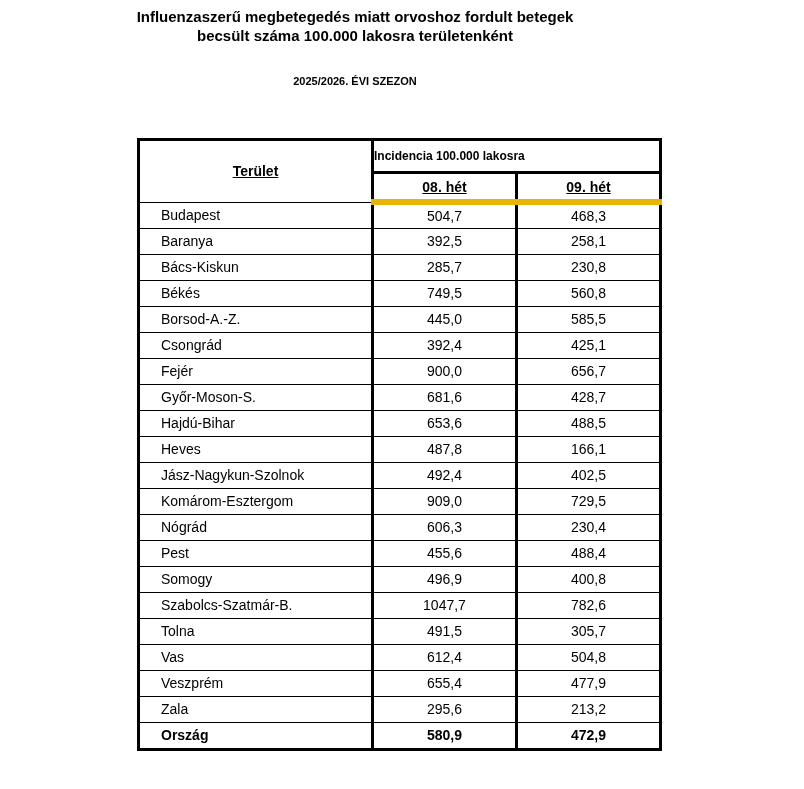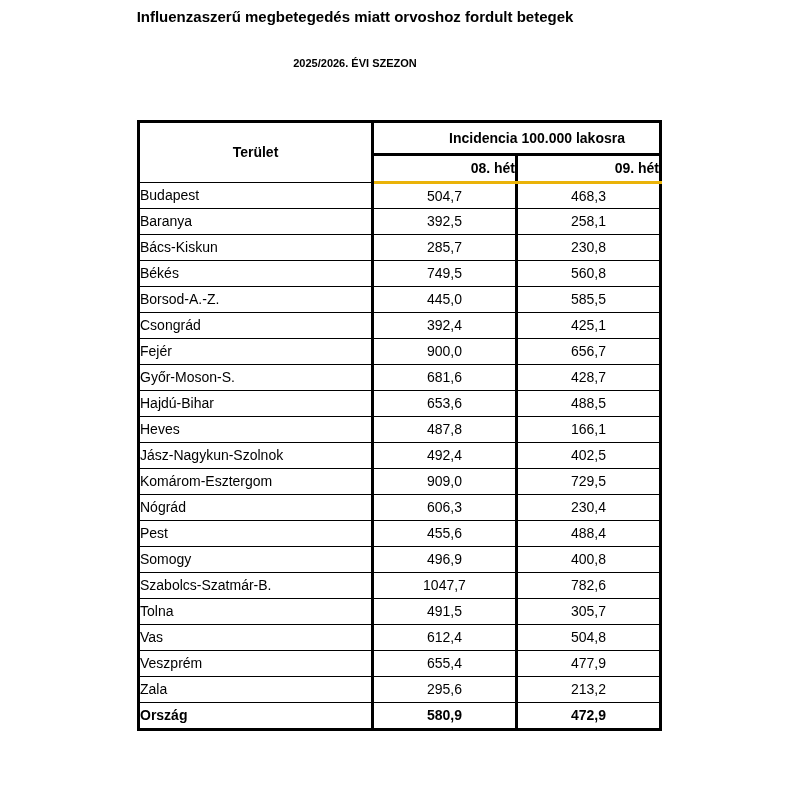--- a/index.html
+++ b/index.html
@@ -49,42 +49,43 @@
     padding: 0;
     overflow: hidden;
     white-space: nowrap;
   }
   
   th.region-head {
     border-right: 3px solid #000;
     text-align: center;
     font-weight: bold;
     font-size: 14px;
+    text-decoration: underline;
   }
   th.group-head {
     height: 30px;
     border-bottom: 3px solid #000;
-    text-align: center;
-    font-weight: bold;
-    font-size: 14px;
-    padding-left: 41px;
+    text-align: left;
+    font-weight: bold;
+    font-size: 12px;
   }
   th.week-head {
     height: 25px;
-    border-bottom: 3px solid #eab308;
-    text-align: right;
+    border-bottom: 6px solid #eab308;
+    text-align: center;
     font-weight: bold;
     font-size: 14px;
+    text-decoration: underline;
   }
   th.week-head.w2 { border-left: 3px solid #000; }
 
   
   td.region-cell {
     height: 25px;
-    padding-left: 0;
+    padding-left: 21px;
     text-align: left;
     border-right: 3px solid #000;
     border-top: 1px solid #000;
     border-bottom: 1px solid #000;
   }
   td.num-cell {
     text-align: center;
     border-top: 1px solid #000;
     border-bottom: 1px solid #000;
   }
@@ -97,20 +98,21 @@
     height: 24px;
   }
 </style>
 </head>
 <body>
 
 <div class="page">
 
   <div class="main-title">
     <div>Influenzaszerű megbetegedés miatt orvoshoz fordult betegek</div>
+    <div>becsült száma 100.000 lakosra területenként</div>
   </div>
 
   <div class="subtitle">
     <div>2025/2026. ÉVI SZEZON</div>
   </div>
 
   <table class="data-table">
     <colgroup>
       <col class="region-col">
       <col class="week-col">

